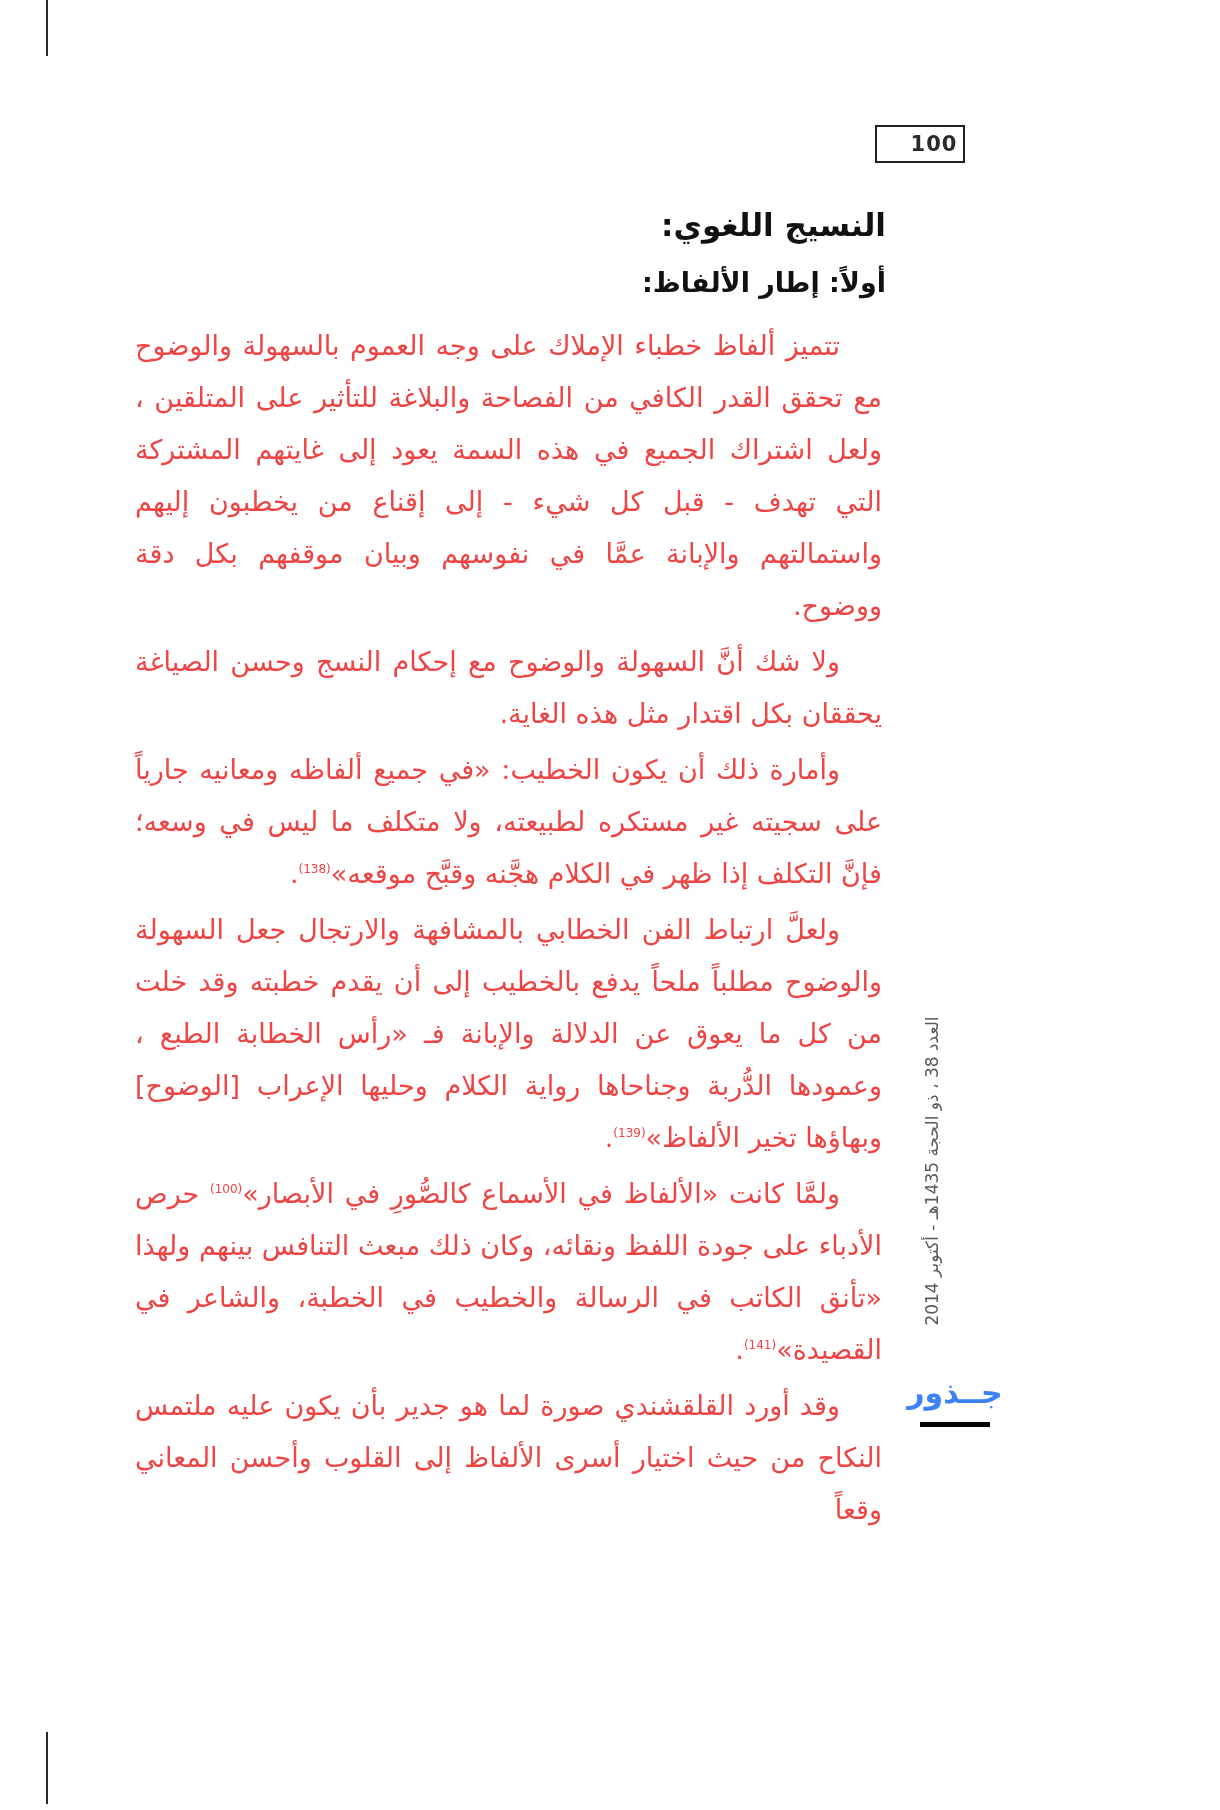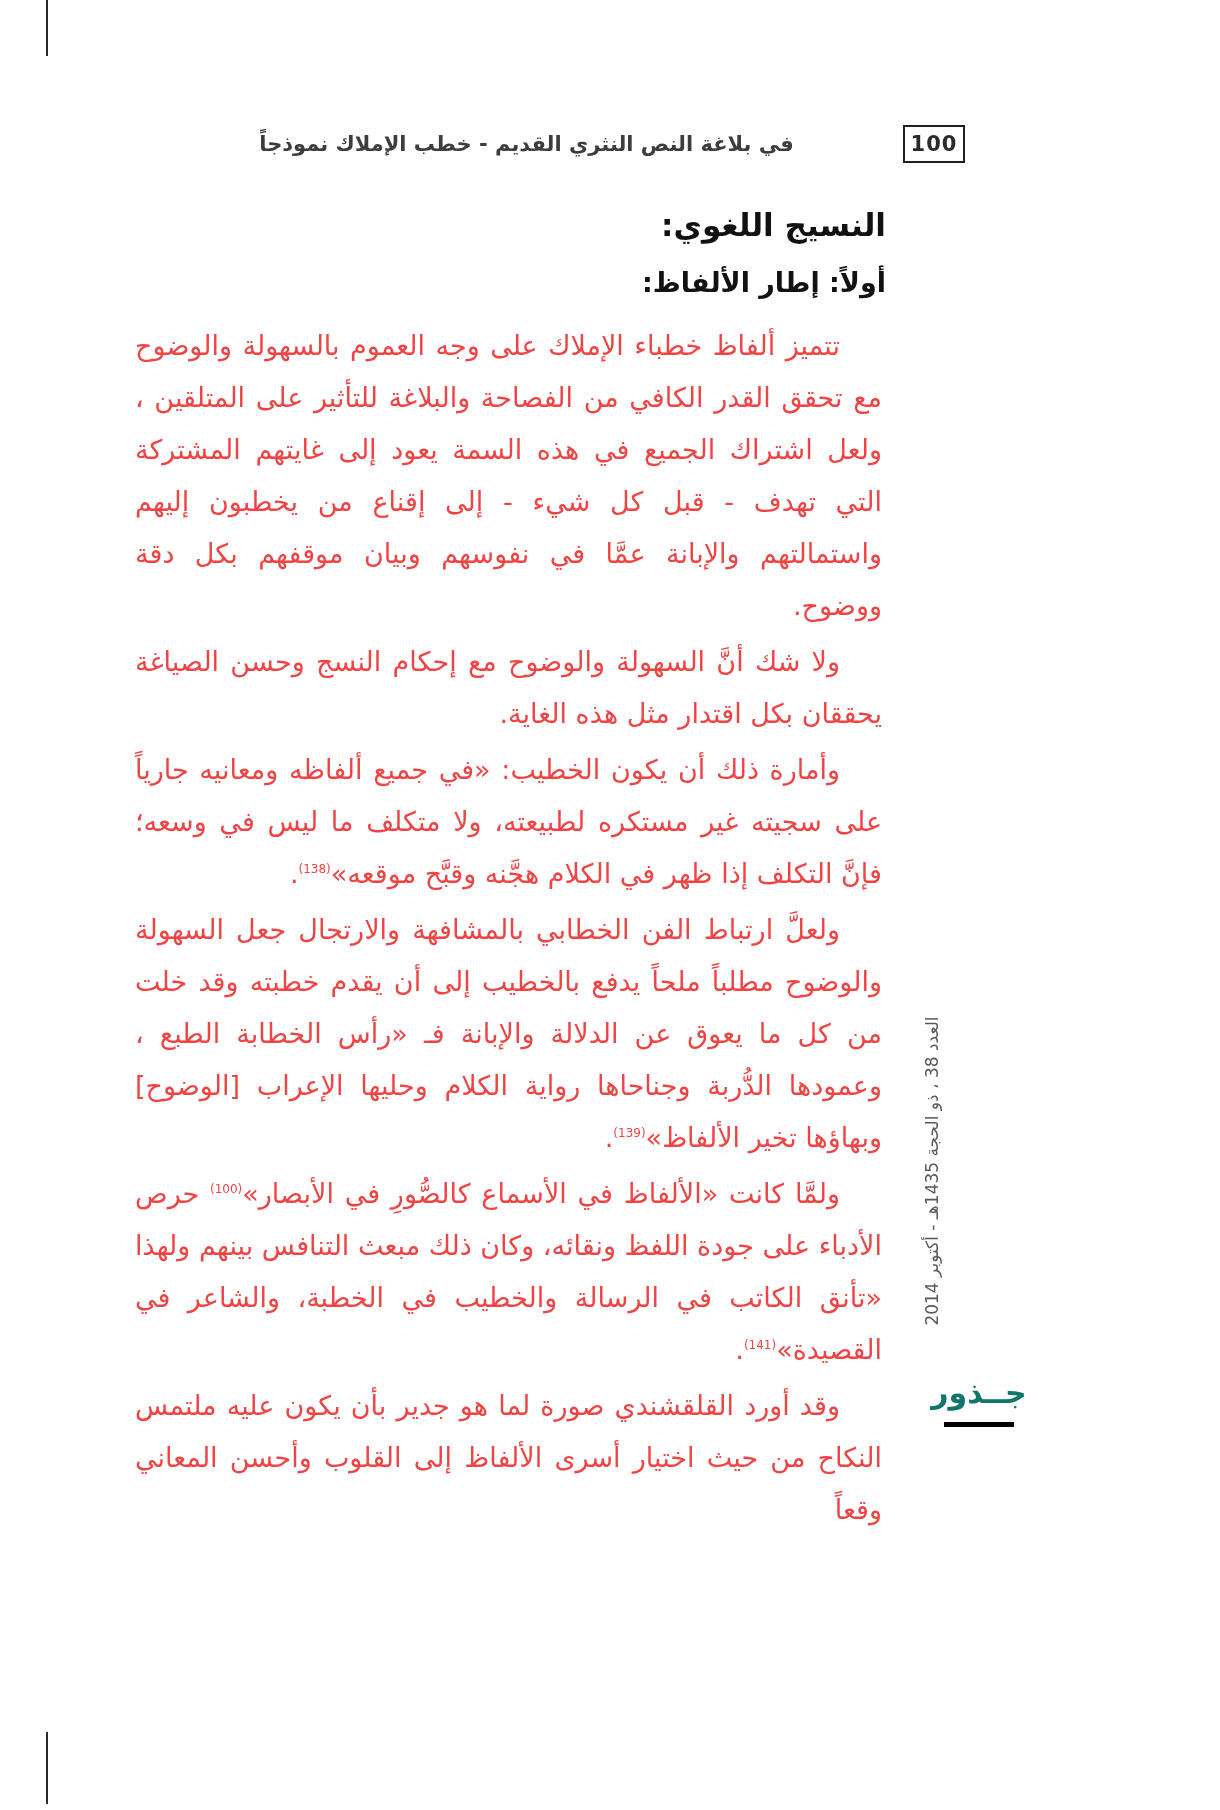--- a/index.html
+++ b/index.html
@@ -44,20 +44,21 @@
     height: 34px;
     border: 2px solid #1f1f1f;
     display: flex;
     align-items: center;
     justify-content: center;
     font-size: 21px;
     font-weight: bold;
     color: #2a2a2a;
     letter-spacing: 1px;
     background: #fff;
+    padding-left: 28px;
   }
   .running-title {
     flex: 1 1 auto;
     text-align: center;
     font-size: 21px;
     font-weight: bold;
     color: #3d3d3d;
   }
 
   
@@ -106,45 +107,44 @@
     transform: rotate(-90deg);
     transform-origin: center center;
     text-align: center;
     font-size: 17px;
     color: #5a5a5a;
     white-space: nowrap;
     direction: rtl;
   }
   .journal-logo {
     position: absolute;
-    left: 944px;
+    left: 920px;
     top: 1362px;
     width: 70px;
     height: 60px;
     display: flex;
     align-items: center;
     justify-content: center;
     font-size: 30px;
     font-weight: bold;
-    color: #0f766e;
+    color: #3b82f6;
     border-bottom: 5px solid #000;
     line-height: 1.1;
   }
 </style>
 </head>
 <body>
 
 <div class="page">
 
   <div class="crop-mark crop-top-left"></div>
   <div class="crop-mark crop-bottom-left"></div>
 
   <div class="header">
     <div class="page-number-box">100</div>
-    <div class="running-title">في بلاغة النص النثري القديم - خطب الإملاك نموذجاً</div>
   </div>
 
   <div class="content">
     <h1 class="heading-1">النسيج اللغوي:</h1>
     <h2 class="heading-2">أولاً: إطار الألفاظ:</h2>
     <div>
         <p class="para">تتميز ألفاظ خطباء الإملاك على وجه العموم بالسهولة والوضوح مع تحقق القدر الكافي من الفصاحة والبلاغة للتأثير على المتلقين ، ولعل اشتراك الجميع في هذه السمة يعود إلى غايتهم المشتركة التي تهدف - قبل كل شيء - إلى إقناع من يخطبون إليهم واستمالتهم والإبانة عمَّا في نفوسهم وبيان موقفهم بكل دقة ووضوح.</p>
         <p class="para">ولا شك أنَّ السهولة والوضوح مع إحكام النسج وحسن الصياغة يحققان بكل اقتدار مثل هذه الغاية.</p>
         <p class="para">وأمارة ذلك أن يكون الخطيب: «في جميع ألفاظه ومعانيه جارياً على سجيته غير مستكره لطبيعته، ولا متكلف ما ليس في وسعه؛ فإنَّ التكلف إذا ظهر في الكلام هجَّنه وقبَّح موقعه»<sup dir="ltr">(138)</sup>.</p>
         <p class="para">ولعلَّ ارتباط الفن الخطابي بالمشافهة والارتجال جعل السهولة والوضوح مطلباً ملحاً يدفع بالخطيب إلى أن يقدم خطبته وقد خلت من كل ما يعوق عن الدلالة والإبانة فـ «رأس الخطابة الطبع ، وعمودها الدُّربة وجناحاها رواية الكلام وحليها الإعراب [الوضوح] وبهاؤها تخير الألفاظ»<sup dir="ltr">(139)</sup>.</p>

